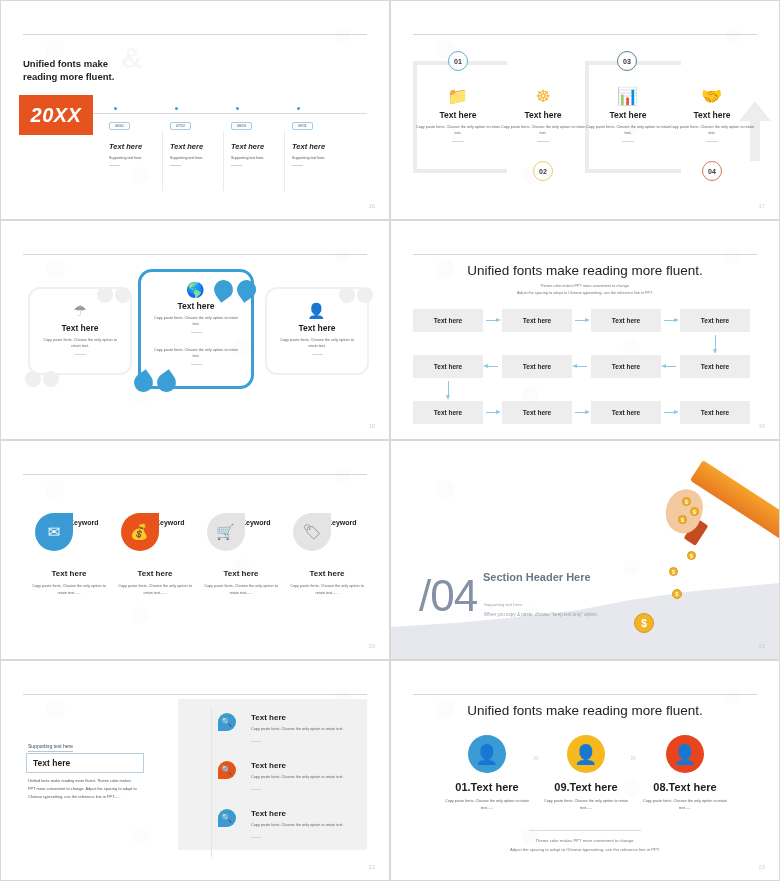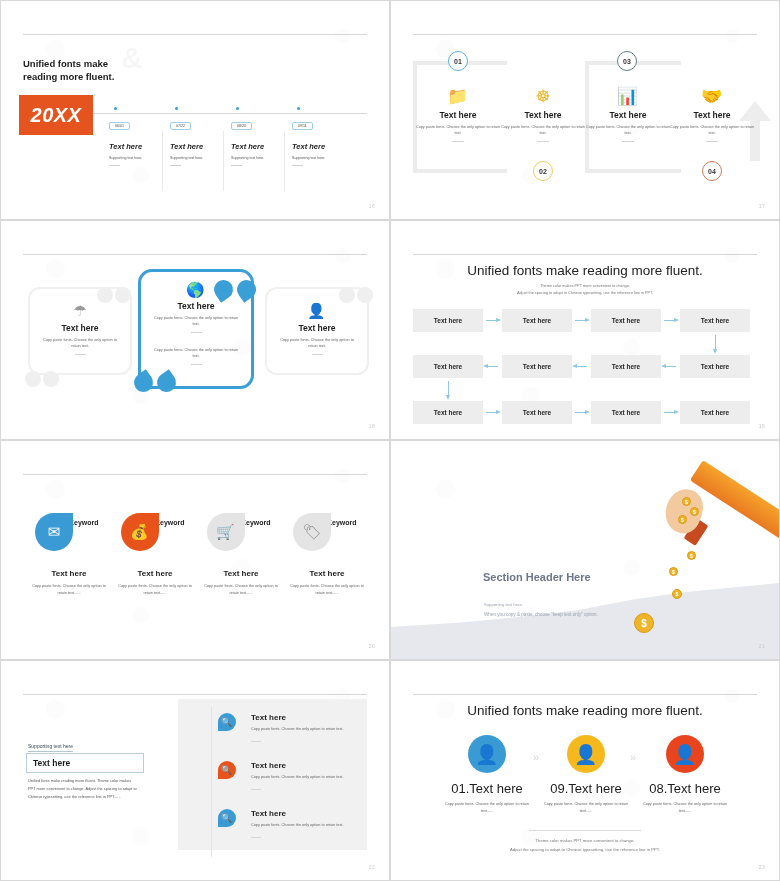--- a/index.html
+++ b/index.html
@@ -98,21 +98,21 @@
   .s7-ic { position:absolute; left:-1px; top:0; width:18px; height:18px; border-radius:50% 50% 50% 0; display:flex; align-items:center; justify-content:center; color:#fff; font-size:9px; }
   .s7-h { position:absolute; left:32px; top:0; font-size:8px; font-weight:bold; color:#1d1d1d; }
   .s7-p { position:absolute; left:32px; top:13px; width:108px; font-size:3.8px; color:#666; line-height:1.8; }
   .s7-dash { position:absolute; left:32px; top:28px; width:10px; height:1px; background:#d4d4d4; }
   .s7-vline { position:absolute; left:210px; top:46px; width:1px; height:150px; background:#e4e4e4; }
 
   
   .s8-title { position:absolute; left:0; right:0; top:42px; text-align:center; font-size:13.5px; color:#222; }
   .s8-item { position:absolute; width:116px; text-align:center; }
   .s8-c { width:38px; height:38px; border-radius:50%; margin:0 auto; display:flex; align-items:center; justify-content:center; color:#fff; font-size:19px; }
-  .s8-h { font-size:13px; font-weight:normal; color:#1d1d1d; margin-top:8px; }
+  .s8-h { font-size:11px; font-weight:bold; color:#1d1d1d; margin-top:8px; }
   .s8-p { font-size:3.8px; color:#666; line-height:1.9; margin-top:5px; padding:0 10px; }
   .s8-chev { position:absolute; font-size:11px; color:#e0e0e0; font-weight:bold; }
   .s8-foot-rule { position:absolute; left:138px; right:138px; bottom:49px; height:1px; background:#dcdcdc; }
   .s8-foot { position:absolute; left:0; right:0; bottom:26px; text-align:center; font-size:4.2px; color:#777; line-height:2; }
 </style>
 </head>
 <body>
 
 <div class="deck">
 
@@ -332,20 +332,21 @@
       <div class="s6-cuff"></div>
       <div class="s6-hand"></div>
       <div class="s6-coin" style="right:88px;top:56px;width:9px;height:9px;font-size:5px;">$</div>
       <div class="s6-coin" style="right:80px;top:66px;width:9px;height:9px;font-size:5px;">$</div>
       <div class="s6-coin" style="right:92px;top:74px;width:9px;height:9px;font-size:5px;">$</div>
       <div class="s6-coin" style="right:83px;top:110px;width:9px;height:9px;font-size:5px;">$</div>
       <div class="s6-coin" style="right:101px;top:126px;width:9px;height:9px;font-size:5px;">$</div>
       <div class="s6-coin" style="right:97px;top:148px;width:10px;height:10px;font-size:5px;">$</div>
       <div class="s6-coin" style="right:125px;top:172px;width:20px;height:20px;font-size:10px;">$</div>
 
+      <div class="s6-num">/04</div>
       <div class="s6-h">Section Header Here</div>
       <div class="s6-s1">Supporting text here.</div>
       <div class="s6-s2">When you copy &amp; paste, choose "keep text only" option.</div>
     </div>
     <div class="pnum">21</div>
   </div>
 
   <div class="slide">
     <div class="wm"></div>
     <div class="rule"></div>

